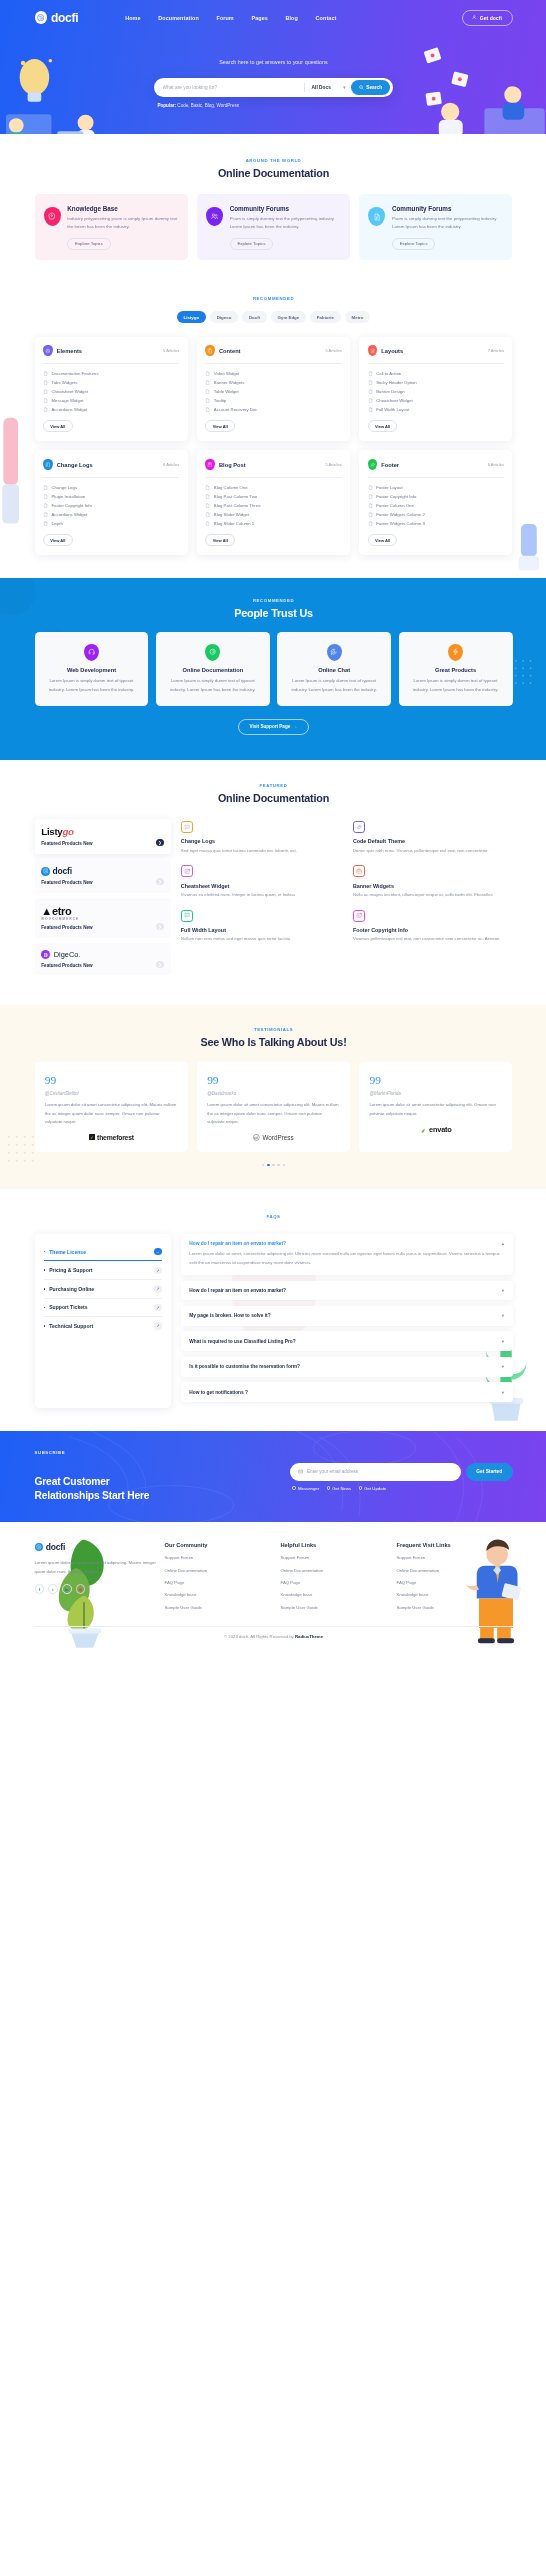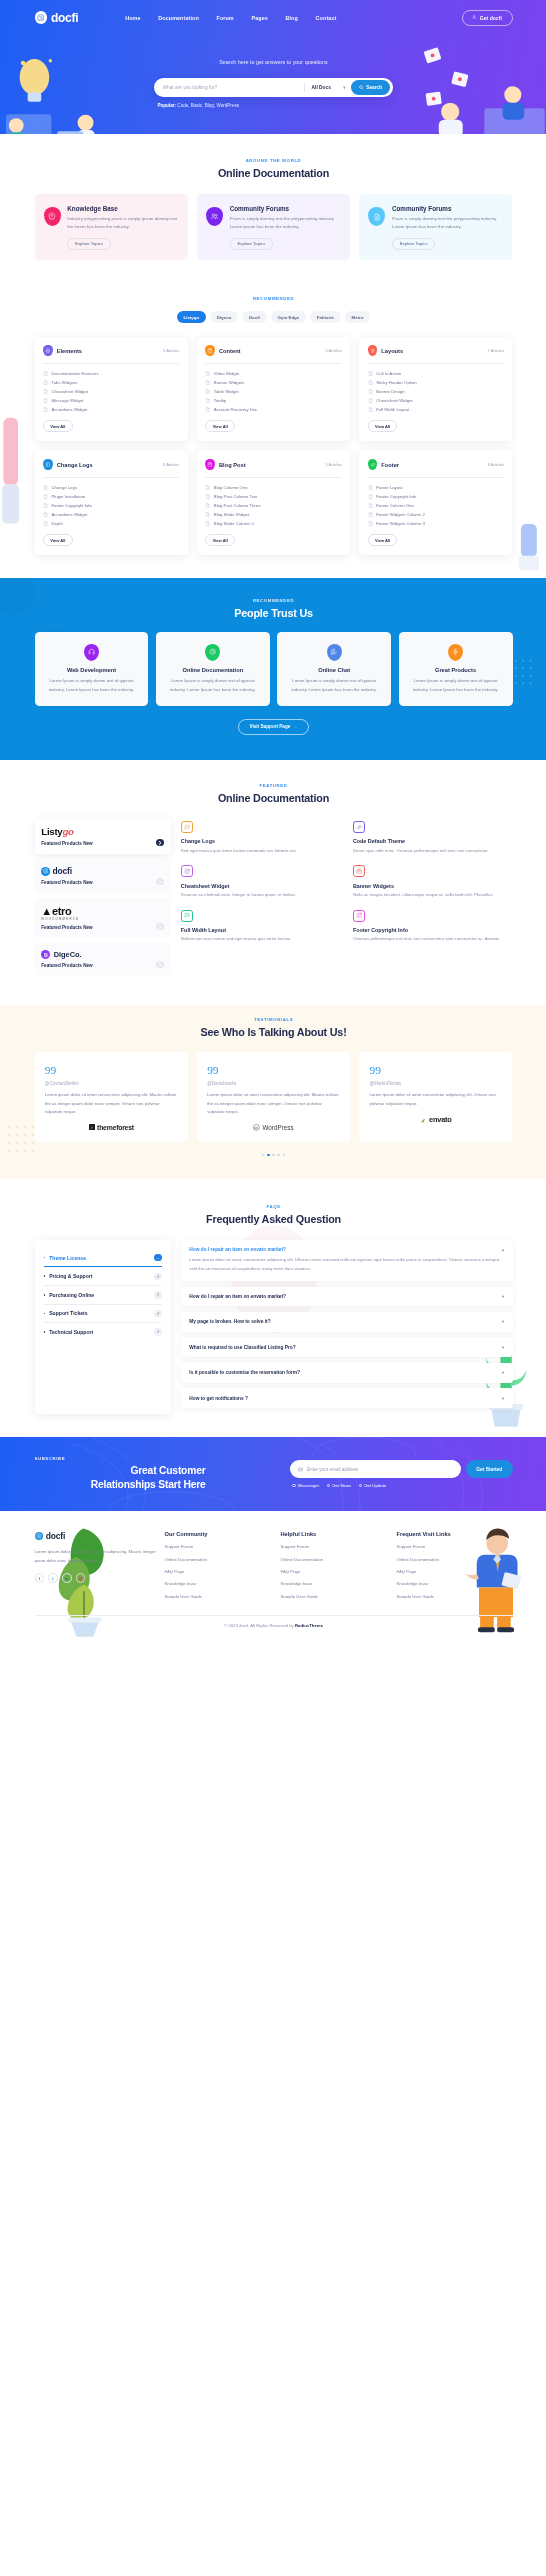--- a/index.html
+++ b/index.html
@@ -176,24 +176,24 @@
   
   .logo-listy { font-size: 9.7px; font-weight: 700; color: #111; letter-spacing: -0.3px; }
   .logo-listy i { color: #e8505b; font-style: italic; font-family: Liberation Sans, sans-serif; text-align: right; }
   .logo-docfi { display:flex; align-items:center; gap:2.8px; }
   .logo-docfi .dot { width: 8.5px; height: 8.5px; border-radius: 50%; background: #1c8ee0; display:flex;align-items:center;justify-content:center;}
   .logo-docfi .t { font-size: 8.5px; font-weight: 700; color: #16213e; letter-spacing: -0.2px; }
   .logo-metro .m { font-size: 11px; font-weight: 700; color: #111; letter-spacing: -0.3px; }
   .logo-metro .s { font-size: 2.8px; letter-spacing: 1.3px; color: #555; }
   .logo-dige { display:flex; align-items:center; gap:3.4px; }
   .logo-dige .dot { width: 9px; height: 9px; border-radius: 50%; background: linear-gradient(135deg,#6f3bf5,#b23bf5); display:flex;align-items:center;justify-content:center;color:#fff;font-size:5.1px;font-weight:700;font-family:"Liberation Serif",serif;}
-  .logo-dige .t { font-size: 7.4px; font-weight: 700; color: #16213e; }
+  .logo-dige .t { font-size: 7.4px; font-weight: 400; color: #16213e; }
 
   
-  .sec-testi { background: #fdf9ef; padding: 12px 0 23px; position: relative; overflow: hidden; }
+  .sec-testi { background: #fdf9ef; padding: 22px 0 23px; position: relative; overflow: hidden; }
   .testi-grid { display: grid; grid-template-columns: repeat(3,1fr); gap: 9px; margin-top: 13.7px; }
   .testi-card { background: #fff; border-radius: 4.6px; padding: 12.5px 10.3px 11.4px; text-align: left; }
   .quote { font-size: 11.4px; color: #2f9ae8; font-family: "Liberation Serif", serif; line-height: 1; }
   .testi-handle { font-size: 4.6px; color: #a3a8bb; font-style: italic; margin-top: 5.1px; }
   .testi-text { font-size: 4.3px; line-height: 1.95; color: #7a819b; margin-top: 5.1px; }
   .testi-logo { margin-top: 7.4px; display: flex; align-items: center; justify-content: center; gap: 2.3px; }
   .tl-themeforest { font-size: 6.8px; font-weight: 700; color: #1a1a1a; letter-spacing: -0.2px; }
   .tl-wordpress { font-size: 6.3px; font-weight: 400; color: #3c3c3c; }
   .tl-envato { font-size: 7.4px; font-weight: 700; color: #1a1a1a; letter-spacing: -0.2px; }
   .dots { display: flex; justify-content: center; gap: 2.8px; margin-top: 11.4px; }
@@ -225,21 +225,21 @@
   .faq-a { font-size: 4.3px; line-height: 2; color: #868ca3; margin-top: 4px; }
 
   
   .sec-sub {
     background: linear-gradient(100deg,#1e5ff5 0%,#3f5ef0 40%,#6d48f0 80%,#7a43ef 100%);
     padding: 19.4px 0; position: relative; overflow: hidden;
   }
   .sub-inner { display: flex; align-items: center; position: relative; z-index: 3; }
   .sub-left { width: 171px; }
   .sub-eyebrow { color: rgba(255,255,255,.9); font-size: 4.3px; font-weight: 700; letter-spacing: 0.6px; }
-  .sub-title { color: #fff; font-size: 10.3px; font-weight: 700; line-height: 1.35; margin-top: 3px; letter-spacing: -0.2px; text-align: right; }
+  .sub-title { color: #fff; font-size: 10.3px; font-weight: 700; line-height: 1.35; margin-top: 20px; letter-spacing: -0.2px; }
   .sub-right { margin-left: auto; display: flex; flex-direction: column; align-items: flex-start; }
   .sub-row { display: flex; align-items: center; gap: 5.1px; }
   .sub-field {
     width: 171px; height: 18px; background: #fff; border-radius: 9px;
     display: flex; align-items: center; gap: 4px; padding: 0 8px;
   }
   .sub-field input { border:0; outline:0; flex:1; font-size:4.6px; color:#596280; font-family:"Liberation Sans", sans-serif; }
   .sub-field input::placeholder { color:#9aa0b5; }
   .start-btn {
     background: #1c8ee0; color: #fff; border: 0; border-radius: 9px; height: 18px;
@@ -1040,21 +1040,20 @@
     <svg style="position:absolute;right:10.3px;bottom:8px;z-index:2" width="63" height="108" viewBox="0 0 110 190">
       <rect x="46" y="40" width="20" height="112" rx="10" fill="#4cd385"></rect>
       <path d="M46 82c-16 0-26-10-26-24 0 22 10 32 26 34z" fill="#6fe0a0"></path>
       <path d="M66 104c16 0 26-10 26-24 0 22-10 32-26 34z" fill="#6fe0a0"></path>
       <path d="M46 124c-16 0-26-10-26-24 0 22 10 32 26 34z" fill="#6fe0a0"></path>
       <path d="M30 152h52l-6 34H36z" fill="#cfe2f5"></path>
       <rect x="26" y="146" width="60" height="10" rx="3" fill="#e6eefb"></rect>
     </svg>
     <div class="container">
       <div class="eyebrow">FAQS</div>
-      <h2 class="sec-title">Frequently Asked Question</h2>
 
       <div class="faq-wrap">
         <div class="faq-nav">
           <div class="faq-nav-item active">
             <span class="bullet"></span>
             <span class="t">Theme License</span>
             <span class="circ">→</span>
           </div>
           <div class="faq-nav-item">
             <span class="bullet"></span>

